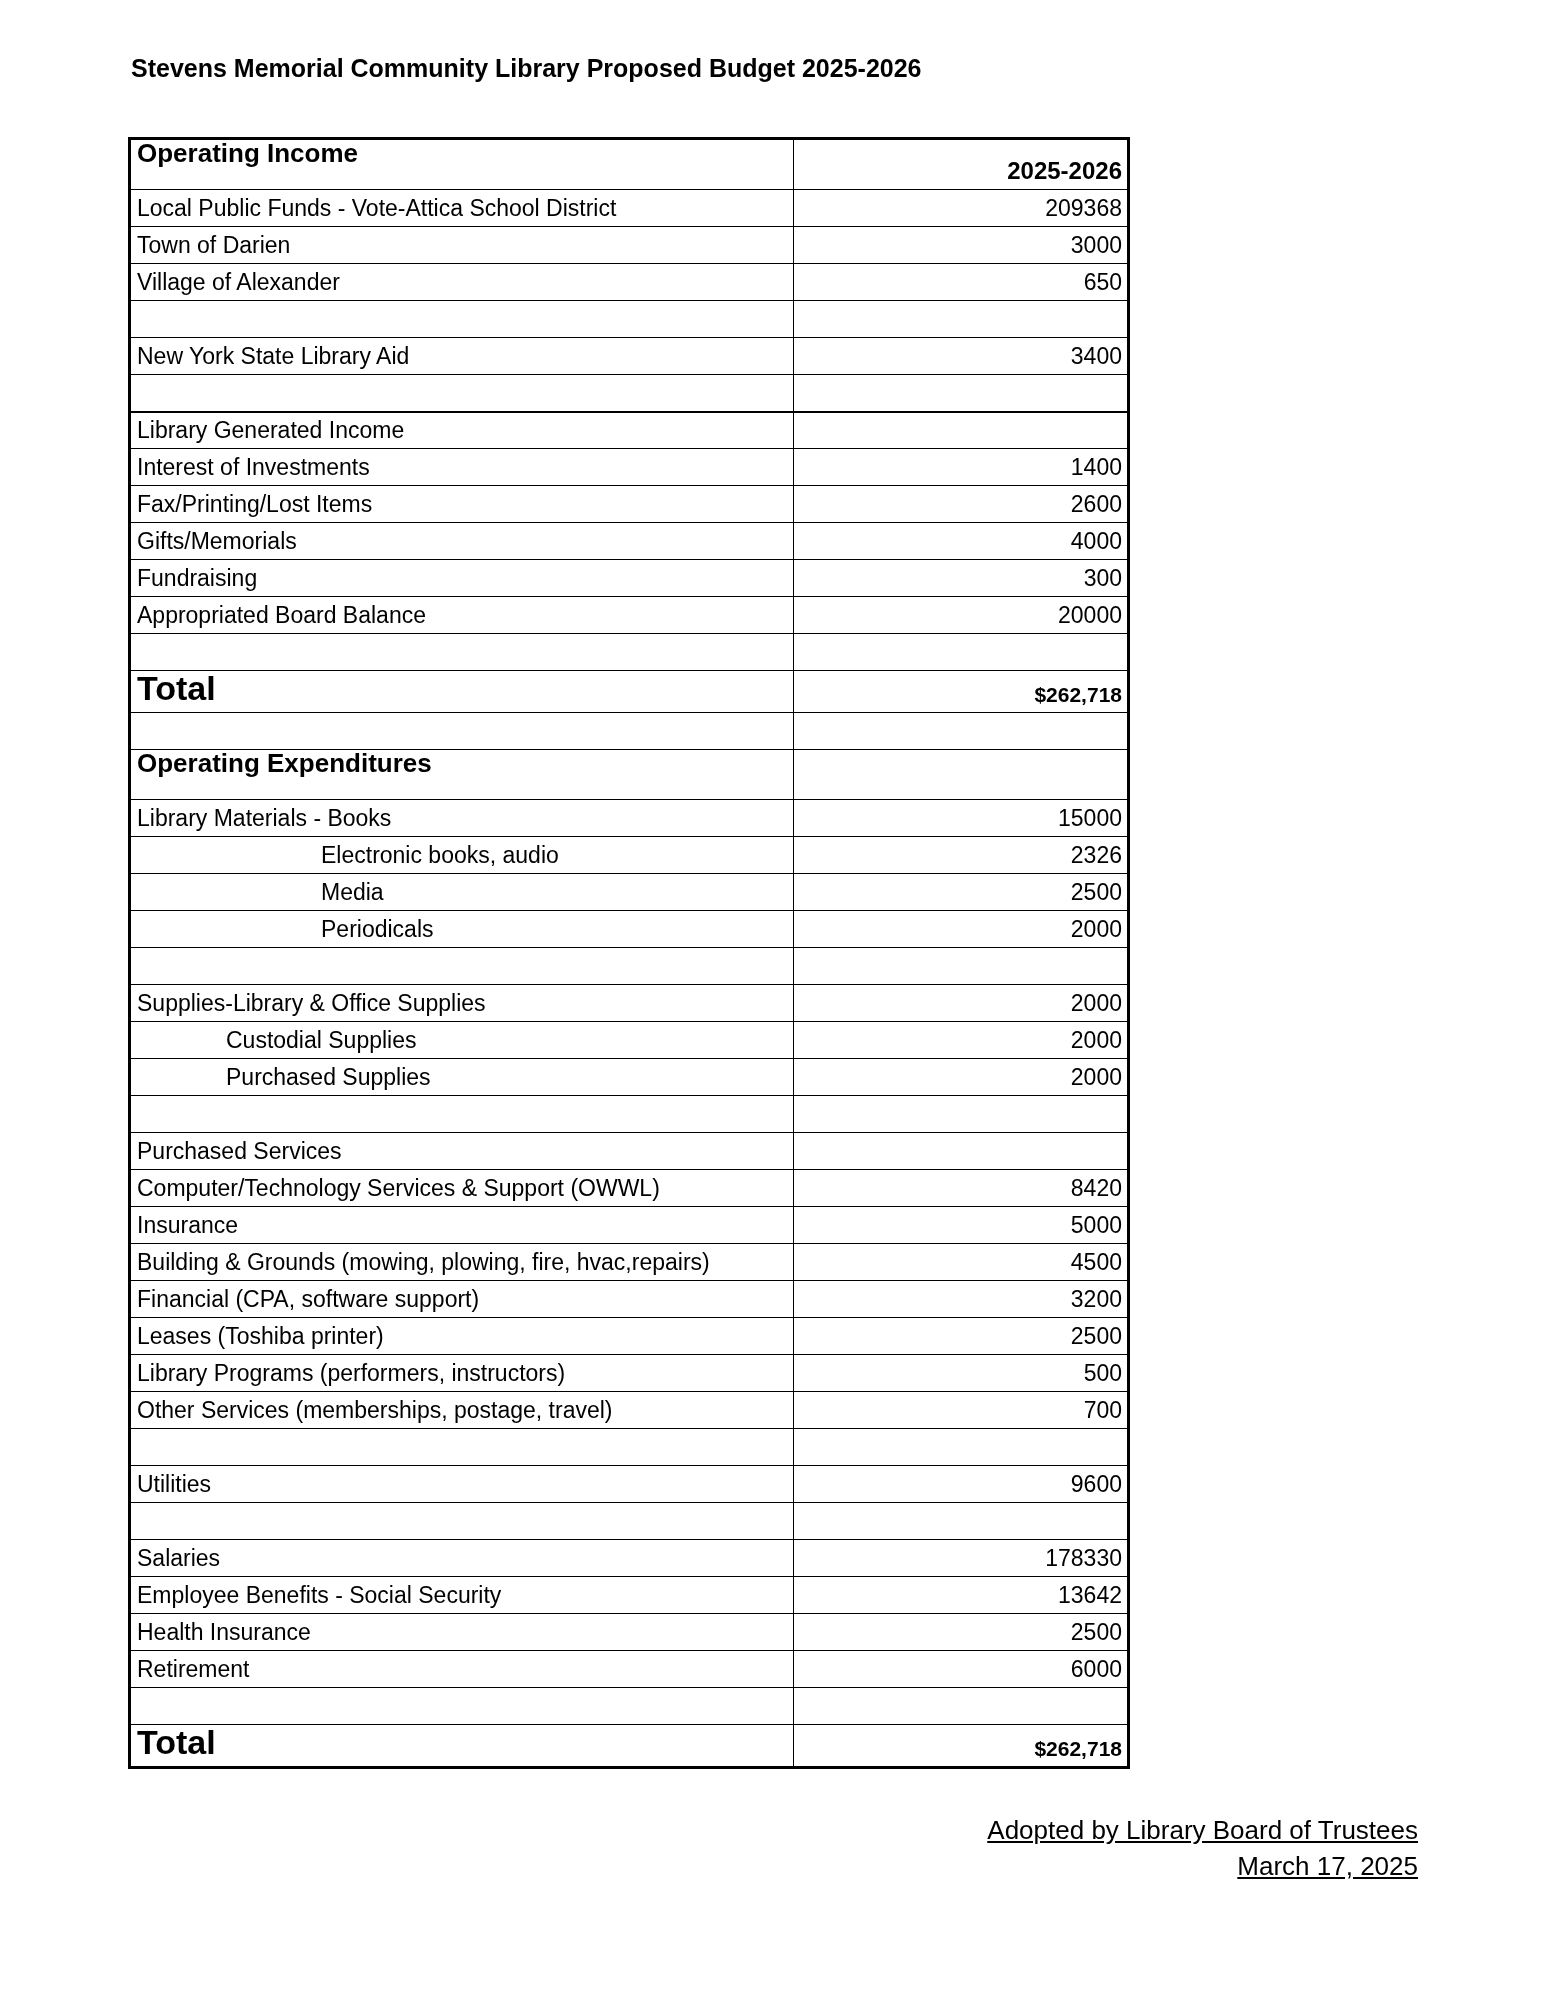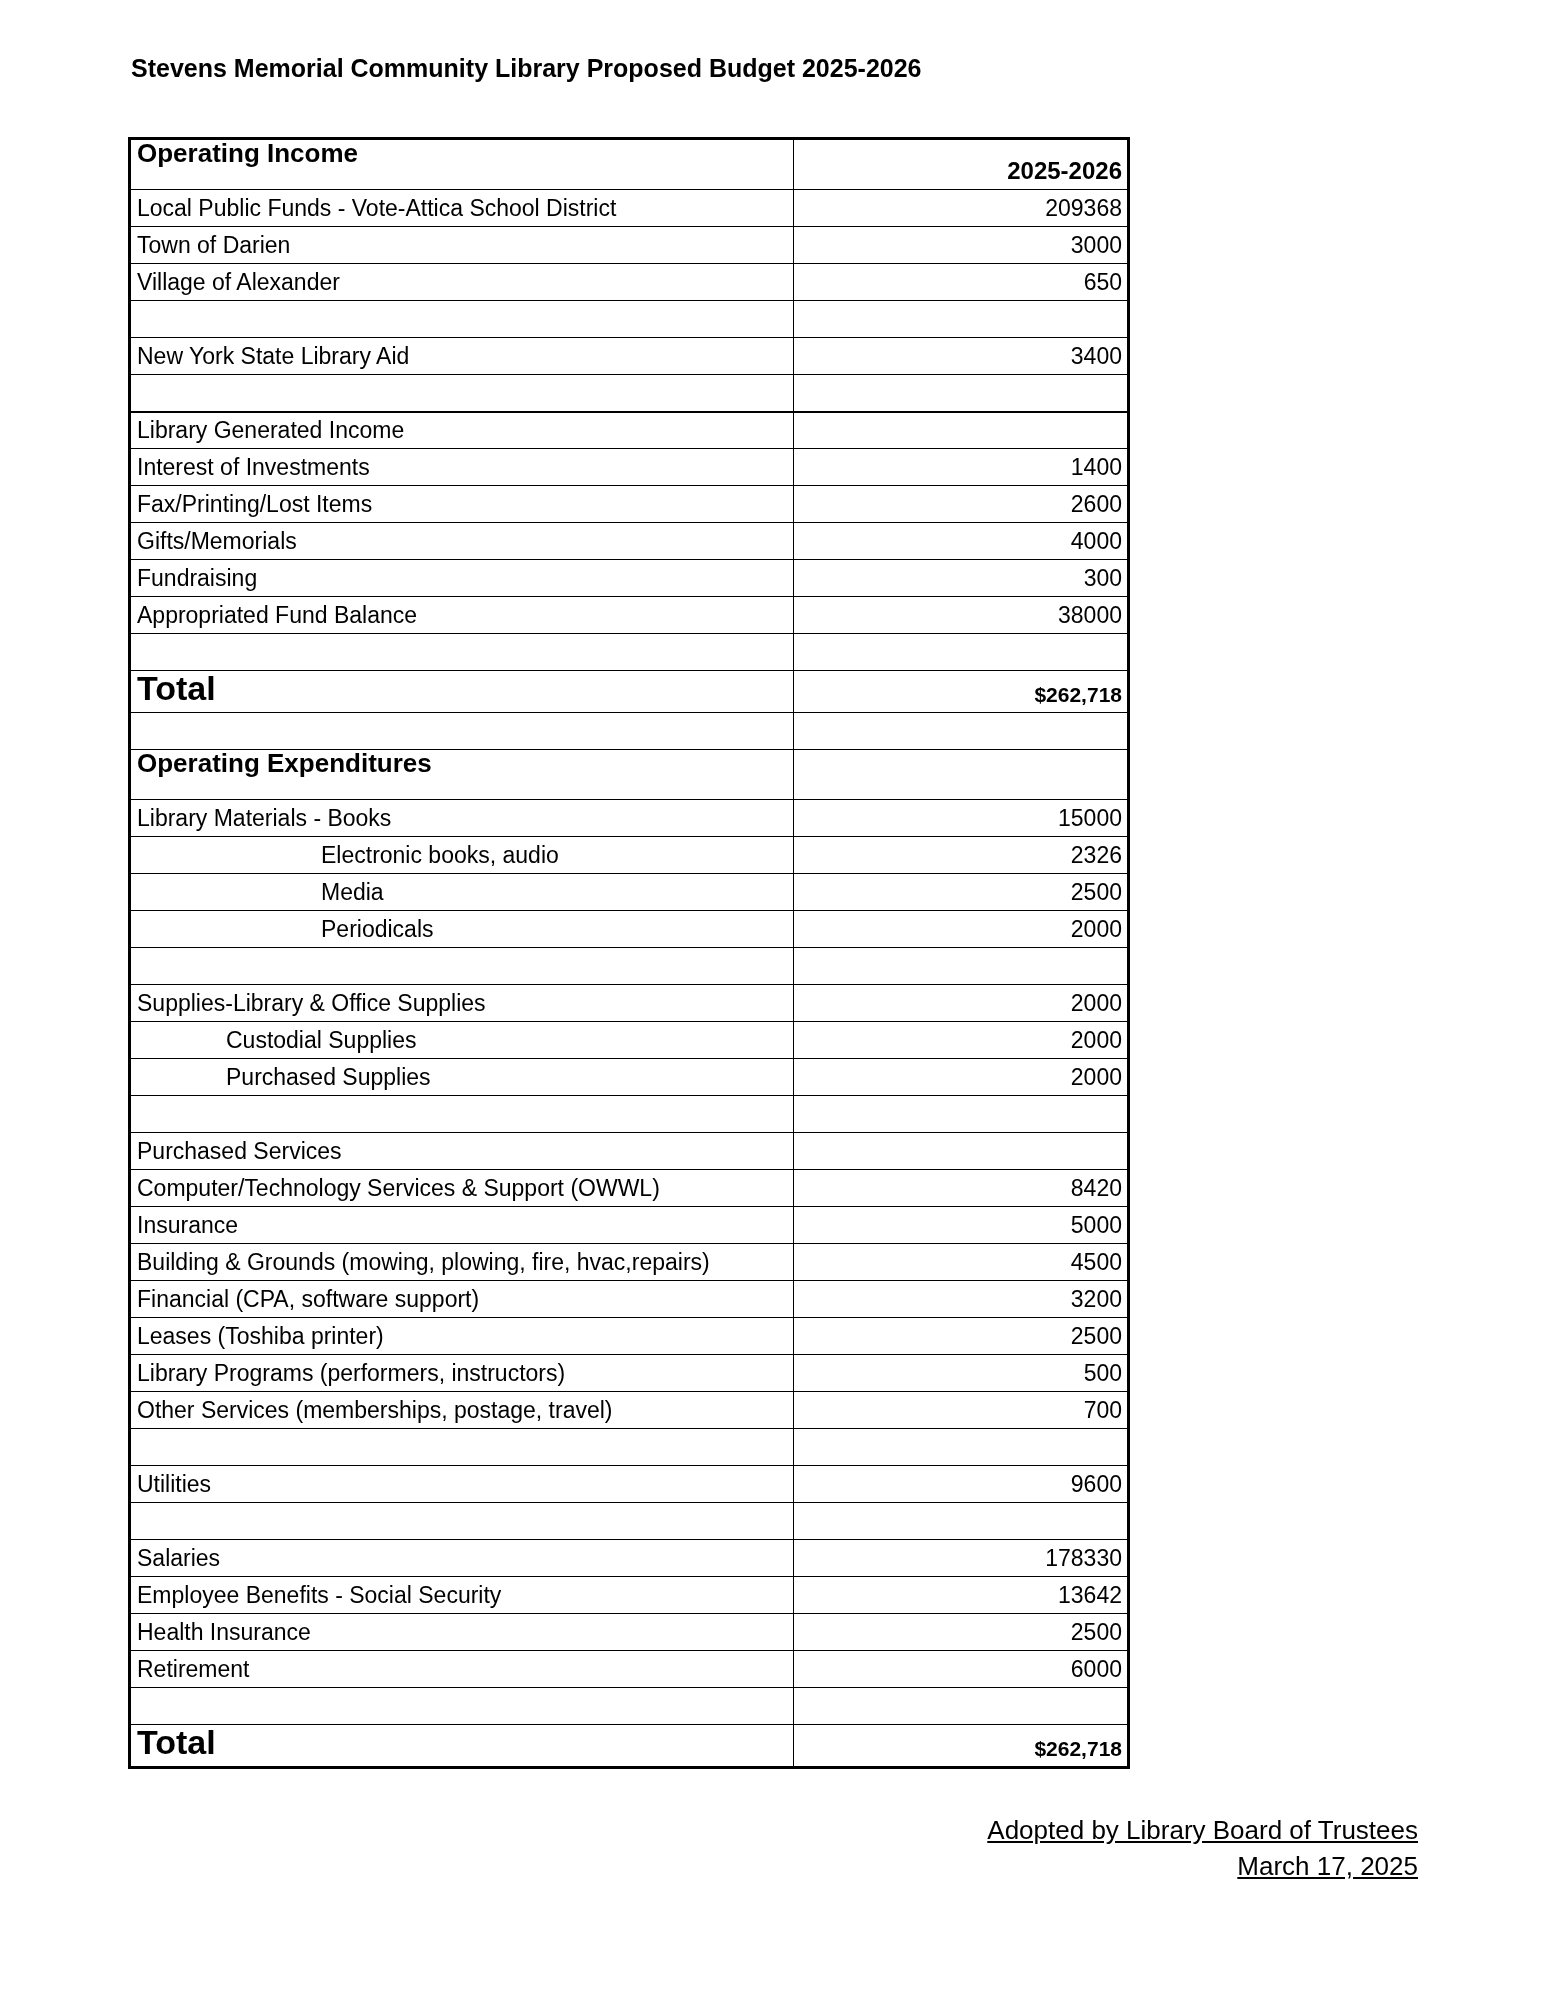--- a/index.html
+++ b/index.html
@@ -135,22 +135,22 @@
       </tr>
       <tr>
         <td class="label">Gifts/Memorials</td>
         <td class="value">4000</td>
       </tr>
       <tr>
         <td class="label">Fundraising</td>
         <td class="value">300</td>
       </tr>
       <tr>
-        <td class="label">Appropriated Fund Balance</td>
-        <td class="value">38000</td>
+        <td class="label">Appropriated Board Balance</td>
+        <td class="value">20000</td>
       </tr>
       <tr class="blank">
         <td class="label"></td>
         <td class="value"></td>
       </tr>
       <tr class="total-row">
         <td class="label">Total</td>
         <td class="value">$262,718</td>
       </tr>
       <tr class="blank">

